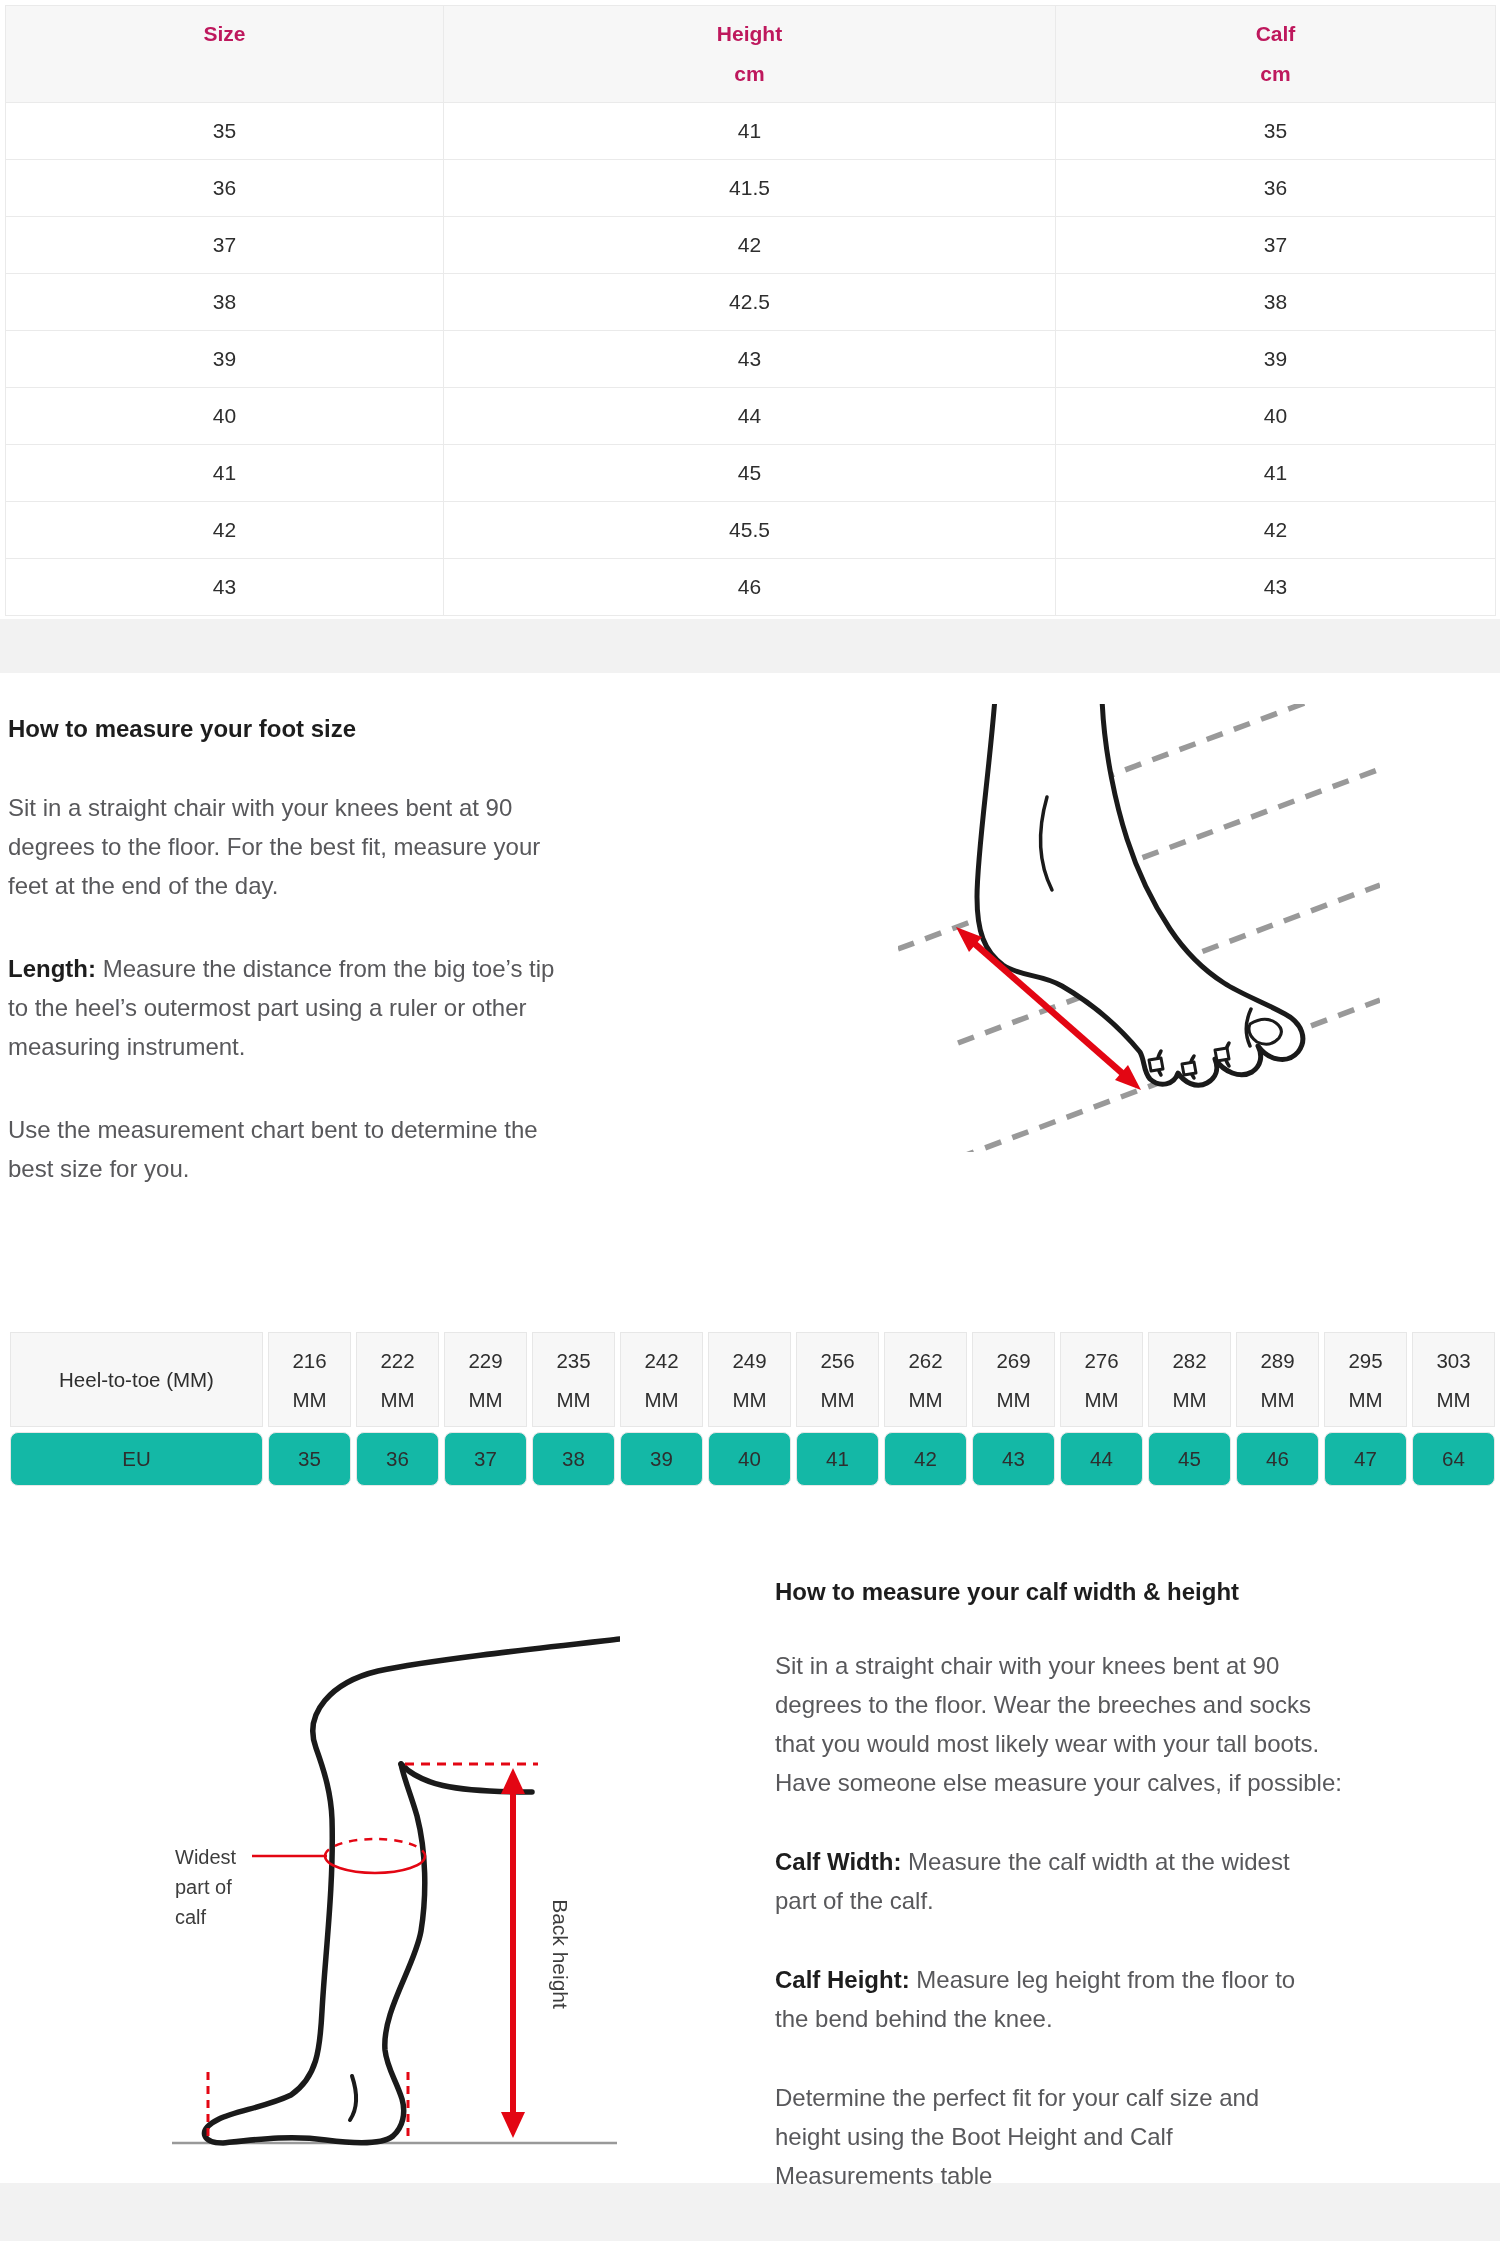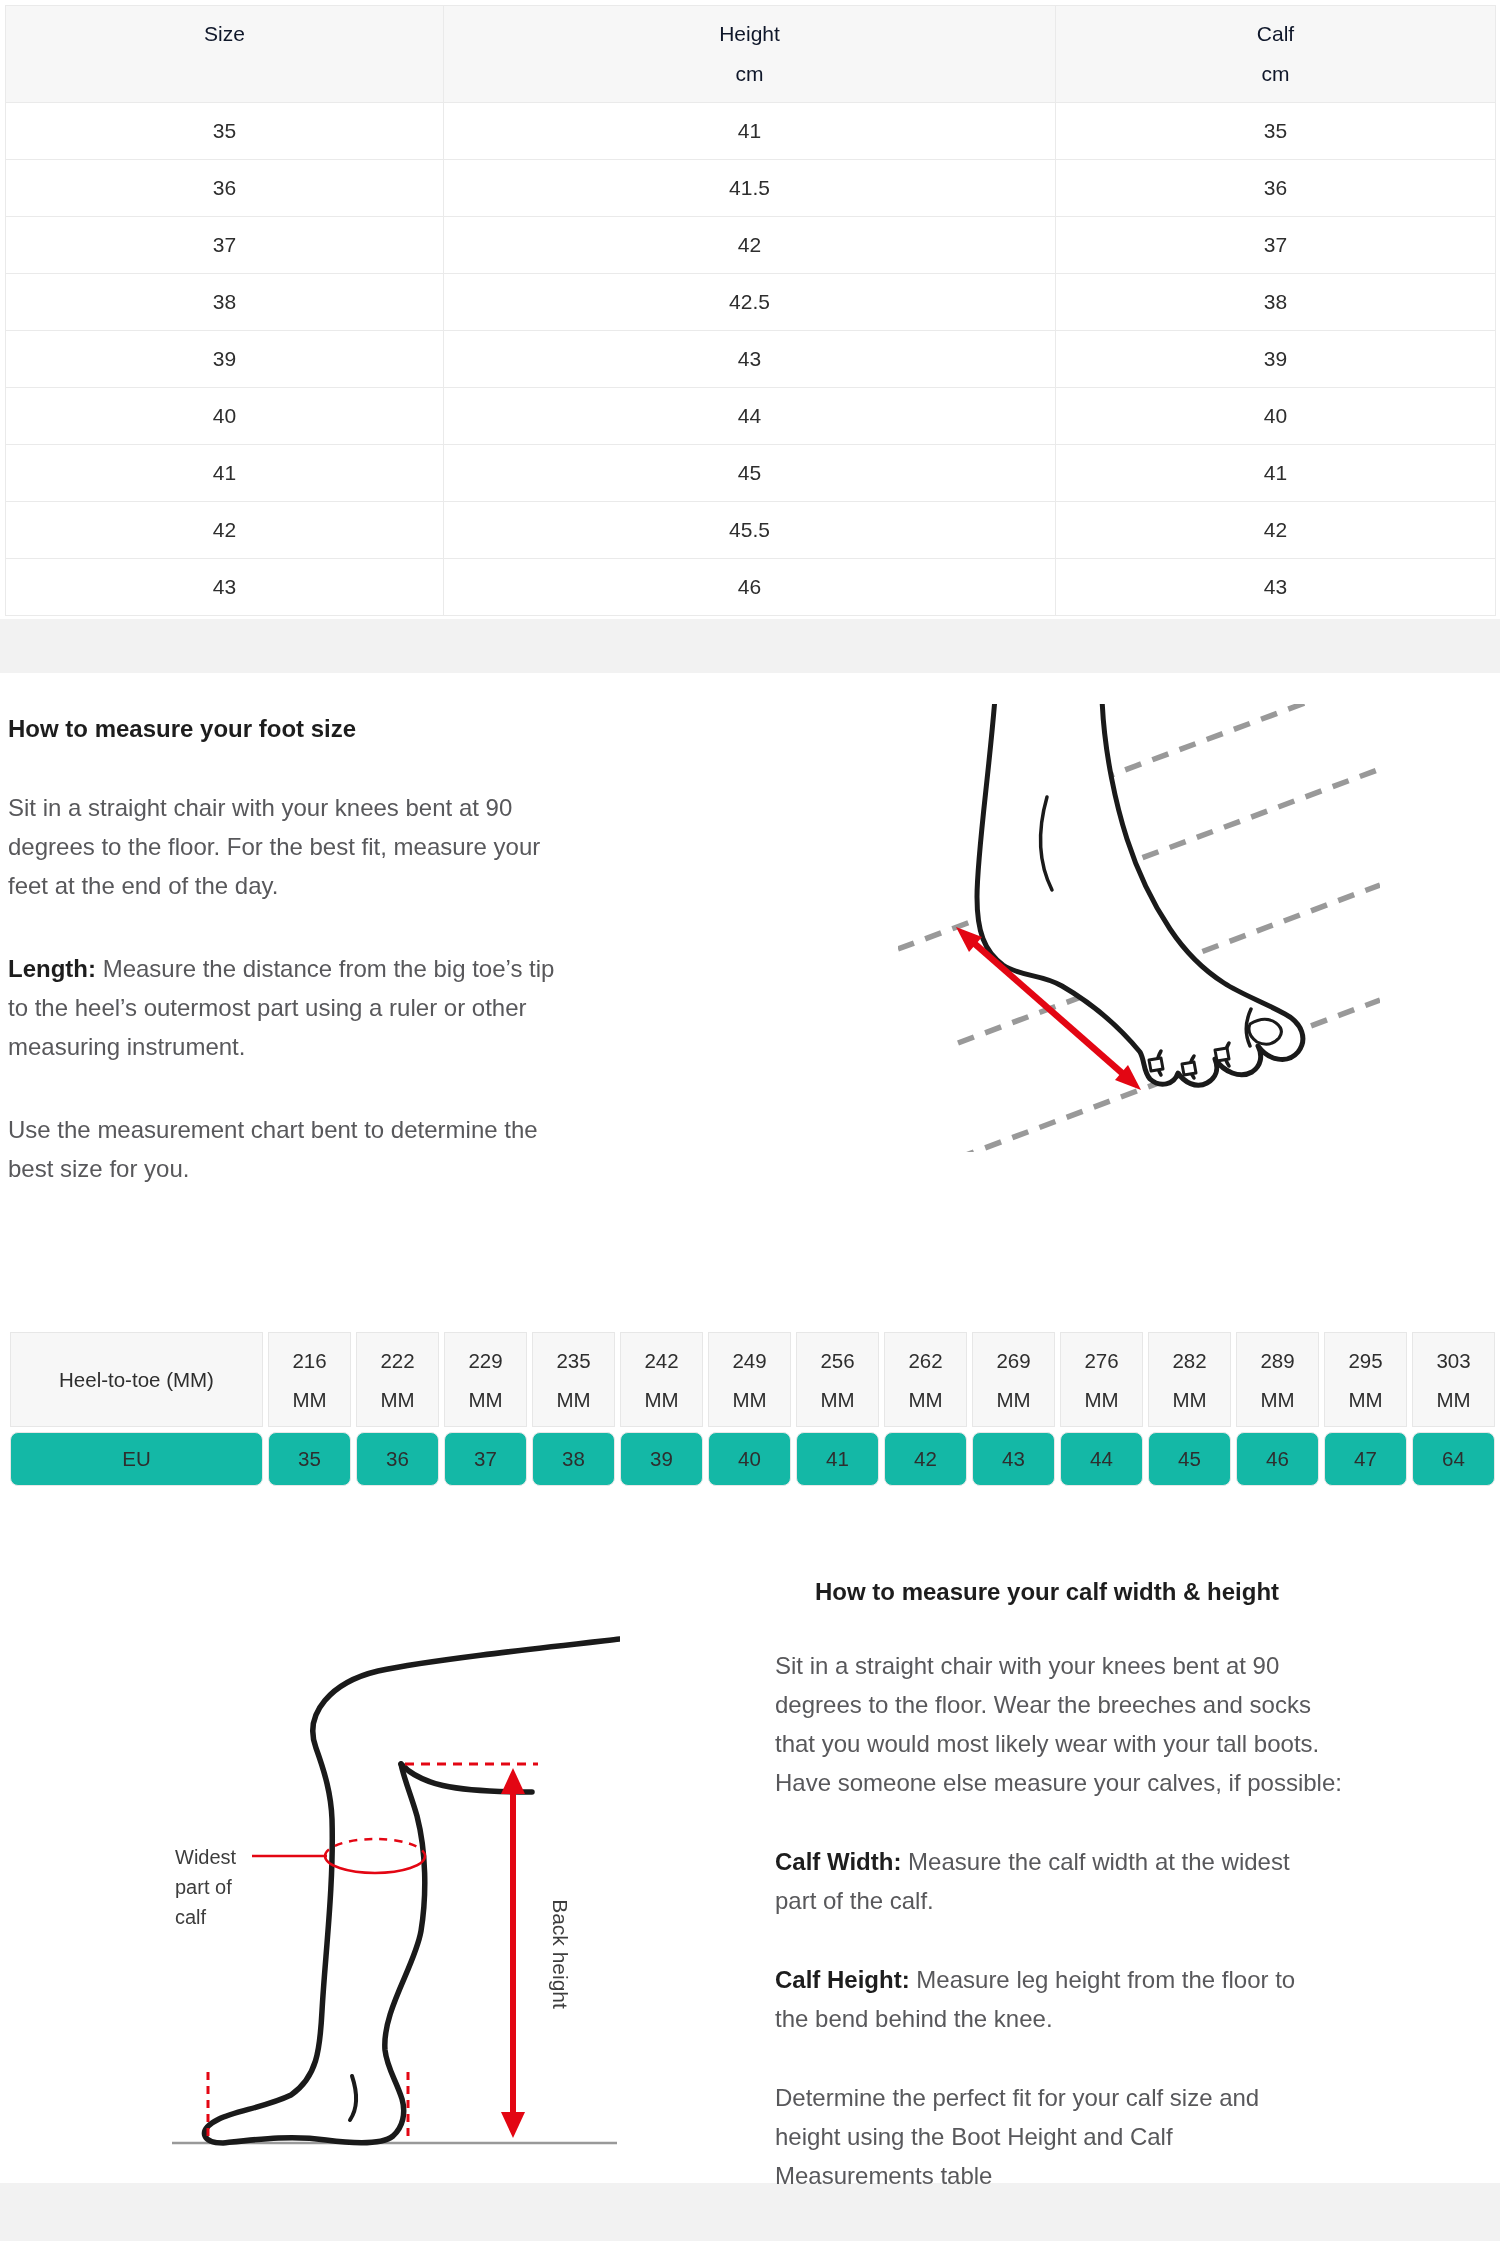--- a/index.html
+++ b/index.html
@@ -11,38 +11,38 @@
   }
 
   
   table.size-table {
     border-collapse:collapse; table-layout:fixed;
     width:1490px; margin:5px 5px 0 5px;
   }
   .size-table th, .size-table td {
     border:1px solid #eaeaea; text-align:center; padding:0;
   }
-  .size-table th { background:#f7f7f7; height:97px; font-weight:400; font-size:21px; color:#0f172a; }
+  .size-table th { background:#f7f7f7; height:97px; font-weight:700; font-size:21px; color:#be185d; }
   .size-table td { height:57px; font-size:21px; color:#2e2e2e; }
   .hline { height:40px; line-height:40px; }
 
   
   .band { height:54px; background:#f2f2f2; margin-top:3px; }
   .band-bottom { height:58px; background:#f2f2f2; }
 
   
   .section { position:relative; }
   #foot-sec { height:654px; }
   #calf-sec { height:692px; }
   .sec-text { position:absolute; }
   #foot-sec .sec-text { left:8px; top:40px; width:660px; }
   #calf-sec .sec-text { left:775px; top:85px; width:670px; }
   h3.sec-heading { margin:0; font-size:24px; line-height:31px; font-weight:700; color:#1d1d1d; }
   #foot-sec h3.sec-heading { margin-bottom:44px; }
-  #calf-sec h3.sec-heading { margin-bottom:39px;margin-left:40px; }
+  #calf-sec h3.sec-heading { margin-bottom:39px; }
   p.body { font-size:24px; line-height:39px; margin:0 0 44px 0; white-space:pre-line; color:#58585b; }
   #calf-sec p.body { margin-bottom:40px; }
   b.lead { color:#1d1d1d; font-weight:700;margin-top:20px; }
 
   
   #foot-fig { position:absolute; left:898px; top:31px; }
   #leg-fig  { position:absolute; left:120px; top:145px; }
 
   
   table.heel-table {

